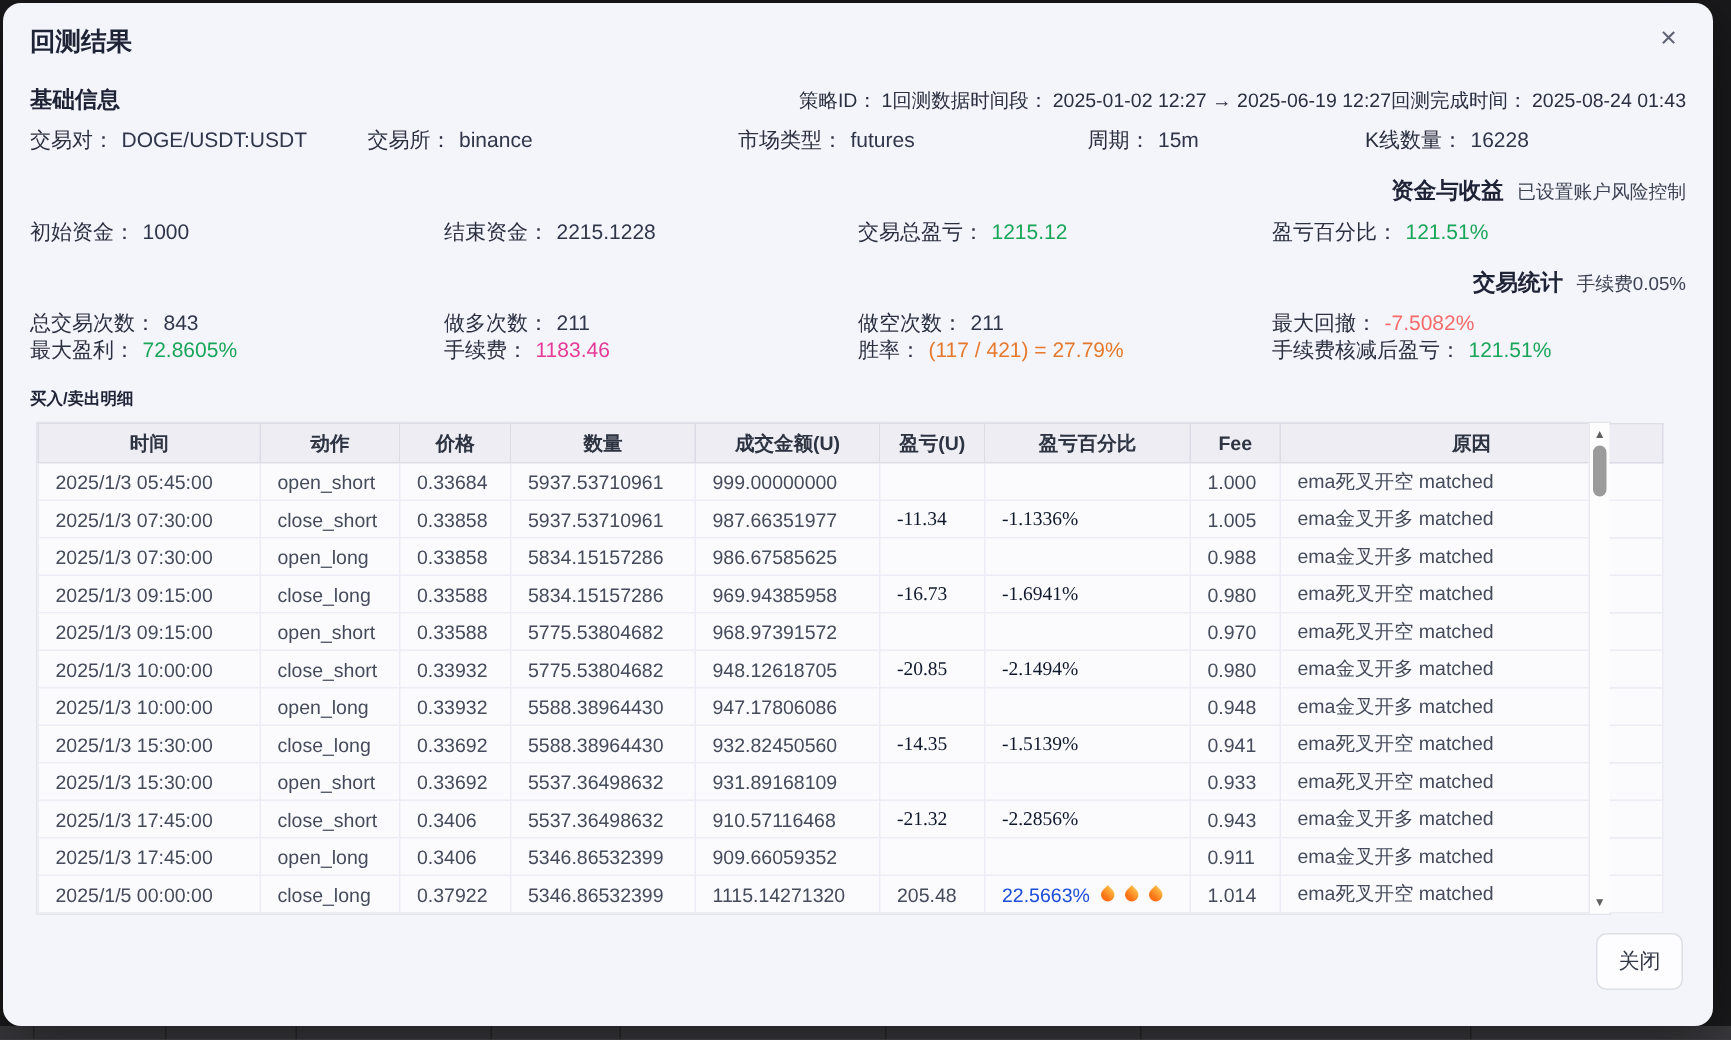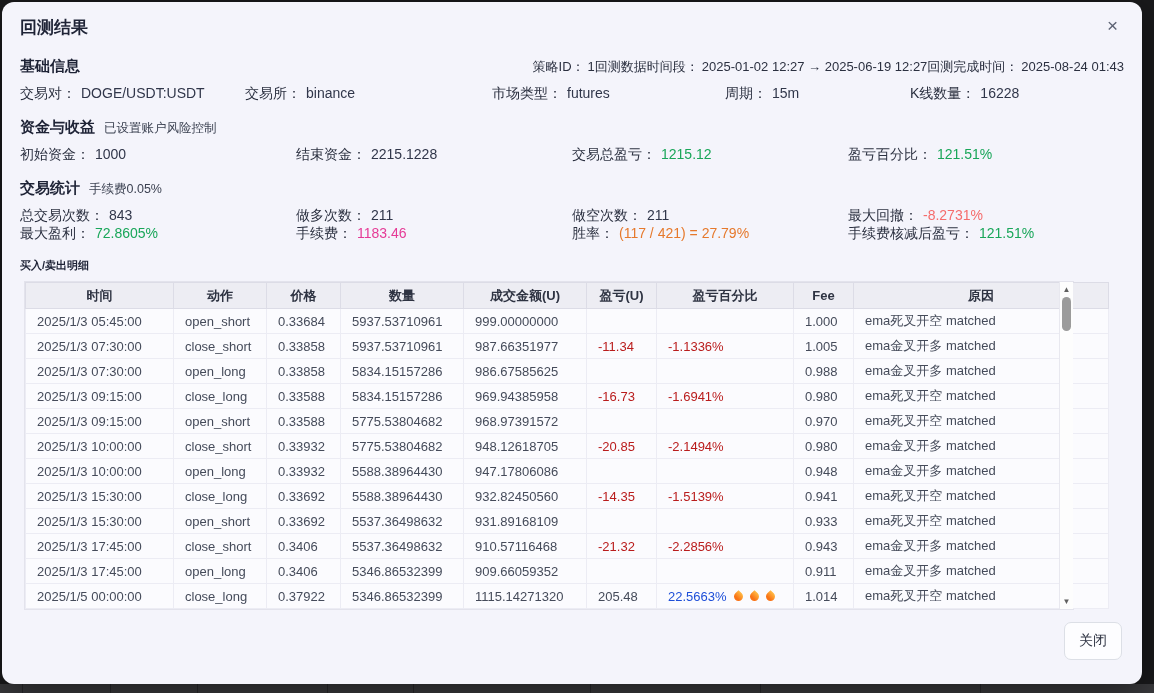--- a/index.html
+++ b/index.html
@@ -10,21 +10,21 @@
 
   .modal{position:absolute;left:2px;top:2px;width:1140px;height:682px;background:#f4f4fb;
     border-radius:12px;box-shadow:0 8px 40px rgba(0,0,0,.5);}
   .modal-inner{padding:14px 18px 0 18px;}
 
   .close-x{position:absolute;top:14px;right:24px;font-size:19px;line-height:19px;color:#5d6374;cursor:pointer;}
 
   .modal-title{font-size:17px;font-weight:bold;color:#1e2336;margin-bottom:18px;}
 
   .section-head{display:flex;align-items:baseline;justify-content:space-between;margin-bottom:9px;}
-  .section-head.inline{justify-content:flex-start;gap:9px;}
+  .section-head.inline{justify-content:flex-end;gap:9px;}
   .section-title{font-size:15px;font-weight:bold;color:#1e2336;}
   .section-note{font-size:12.5px;color:#3c4252;}
   .meta{display:flex;font-size:13px;color:#2b3040;white-space:nowrap;}
   .meta-item .lbl{margin-right:3px;}
 
   .grid5{display:grid;grid-template-columns:225px 247px 233px 185px auto;margin-bottom:15px;}
   .grid4{display:grid;grid-template-columns:repeat(4,1fr);margin-bottom:15px;}
   .field{font-size:14px;color:#2b3040;white-space:nowrap;}
   .field .lbl{margin-right:5px;}
   .field .val{color:#30364a;}
@@ -35,21 +35,21 @@
 
   .trades-title{font-size:11px;font-weight:bold;color:#1e2336;margin:2px 0 8px 0;}
 
   .table-wrap{position:relative;margin-left:4px;width:1050px;background:#fff;
     border:1px solid #e3e3ec;box-sizing:border-box;}
   table{border-collapse:collapse;table-layout:fixed;width:1083px;font-size:13px;}
   th{height:25px;background:#ededf3;color:#2e3342;font-weight:bold;text-align:center;
      border:1px solid #dcdce6;padding:0 4px;overflow:hidden;white-space:nowrap;}
   td{height:24px;border:1px solid #ececf4;border-top:none;color:#454b5a;text-align:left;
      padding:0 4px 0 11px;overflow:hidden;white-space:nowrap;background:#fbfbfe;}
-  td.c-red{color:#b91c1c;}
+  td.c-red{color:#0f172a;font-family:Liberation Serif, serif;}
   td.c-green{color:#1d4ed8;}
 
   .flame{display:inline-block;width:9px;height:9px;margin-left:7px;
     background:linear-gradient(180deg,#ffb23e 10%,#f97316 75%);
     border-radius:0 50% 50% 50%;transform:rotate(45deg);}
 
   .scrollbar{position:absolute;top:0;right:0;bottom:0;width:14px;background:#fdfdfd;
     border-left:1px solid #e8e8ef;box-sizing:border-box;}
   .scroll-arrow{position:absolute;left:0;width:100%;height:13px;text-align:center;
     font-size:8px;line-height:13px;color:#606060;cursor:pointer;}
@@ -110,21 +110,21 @@
         </div>
 
       <div class="section-head inline">
         <span class="section-title">交易统计</span>
         <span class="section-note">手续费0.05%</span>
       </div>
       <div class="grid4" id="stats-fields">
           <div class="field"><span class="lbl">总交易次数：</span><span class="val">843</span></div>
           <div class="field"><span class="lbl">做多次数：</span><span class="val">211</span></div>
           <div class="field"><span class="lbl">做空次数：</span><span class="val">211</span></div>
-          <div class="field"><span class="lbl">最大回撤：</span><span class="val red">-8.2731%</span></div>
+          <div class="field"><span class="lbl">最大回撤：</span><span class="val red">-7.5082%</span></div>
           <div class="field"><span class="lbl">最大盈利：</span><span class="val green">72.8605%</span></div>
           <div class="field"><span class="lbl">手续费：</span><span class="val pink">1183.46</span></div>
           <div class="field"><span class="lbl">胜率：</span><span class="val orange">(117 / 421) = 27.79%</span></div>
           <div class="field"><span class="lbl">手续费核减后盈亏：</span><span class="val green">121.51%</span></div>
         </div>
 
       <div class="trades-title">买入/卖出明细</div>
 
       <div class="table-wrap">
         <table>

